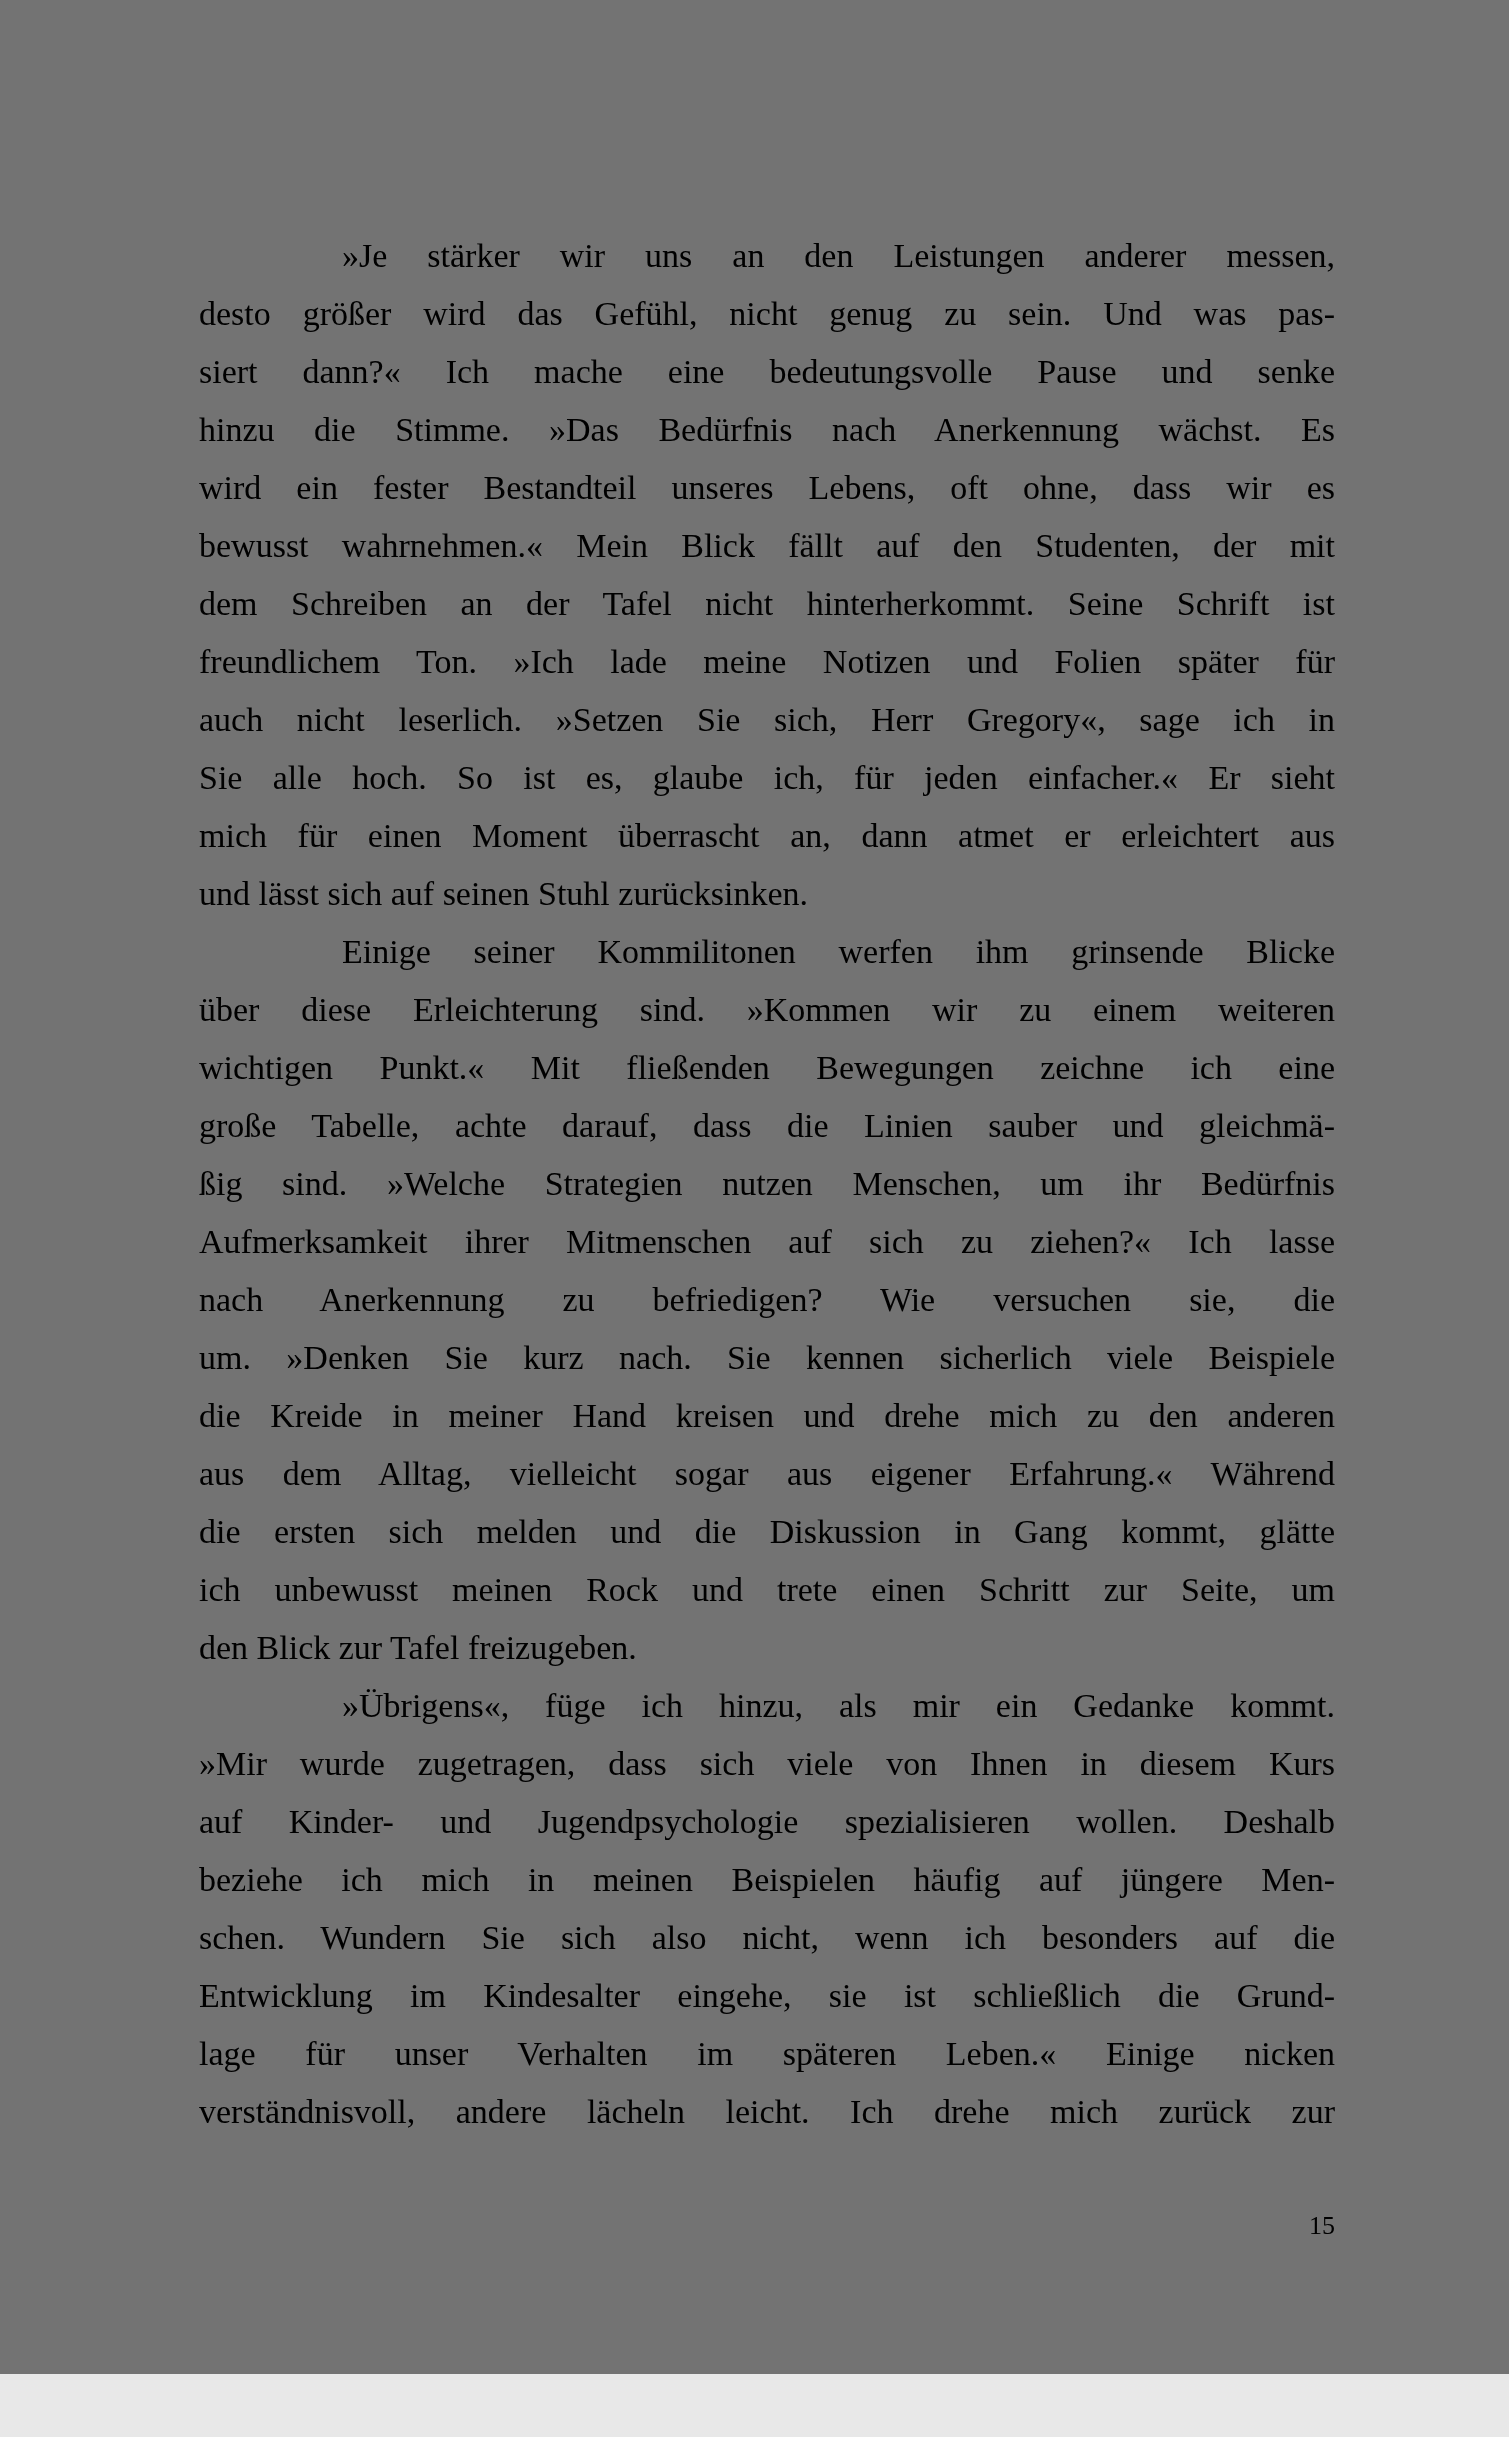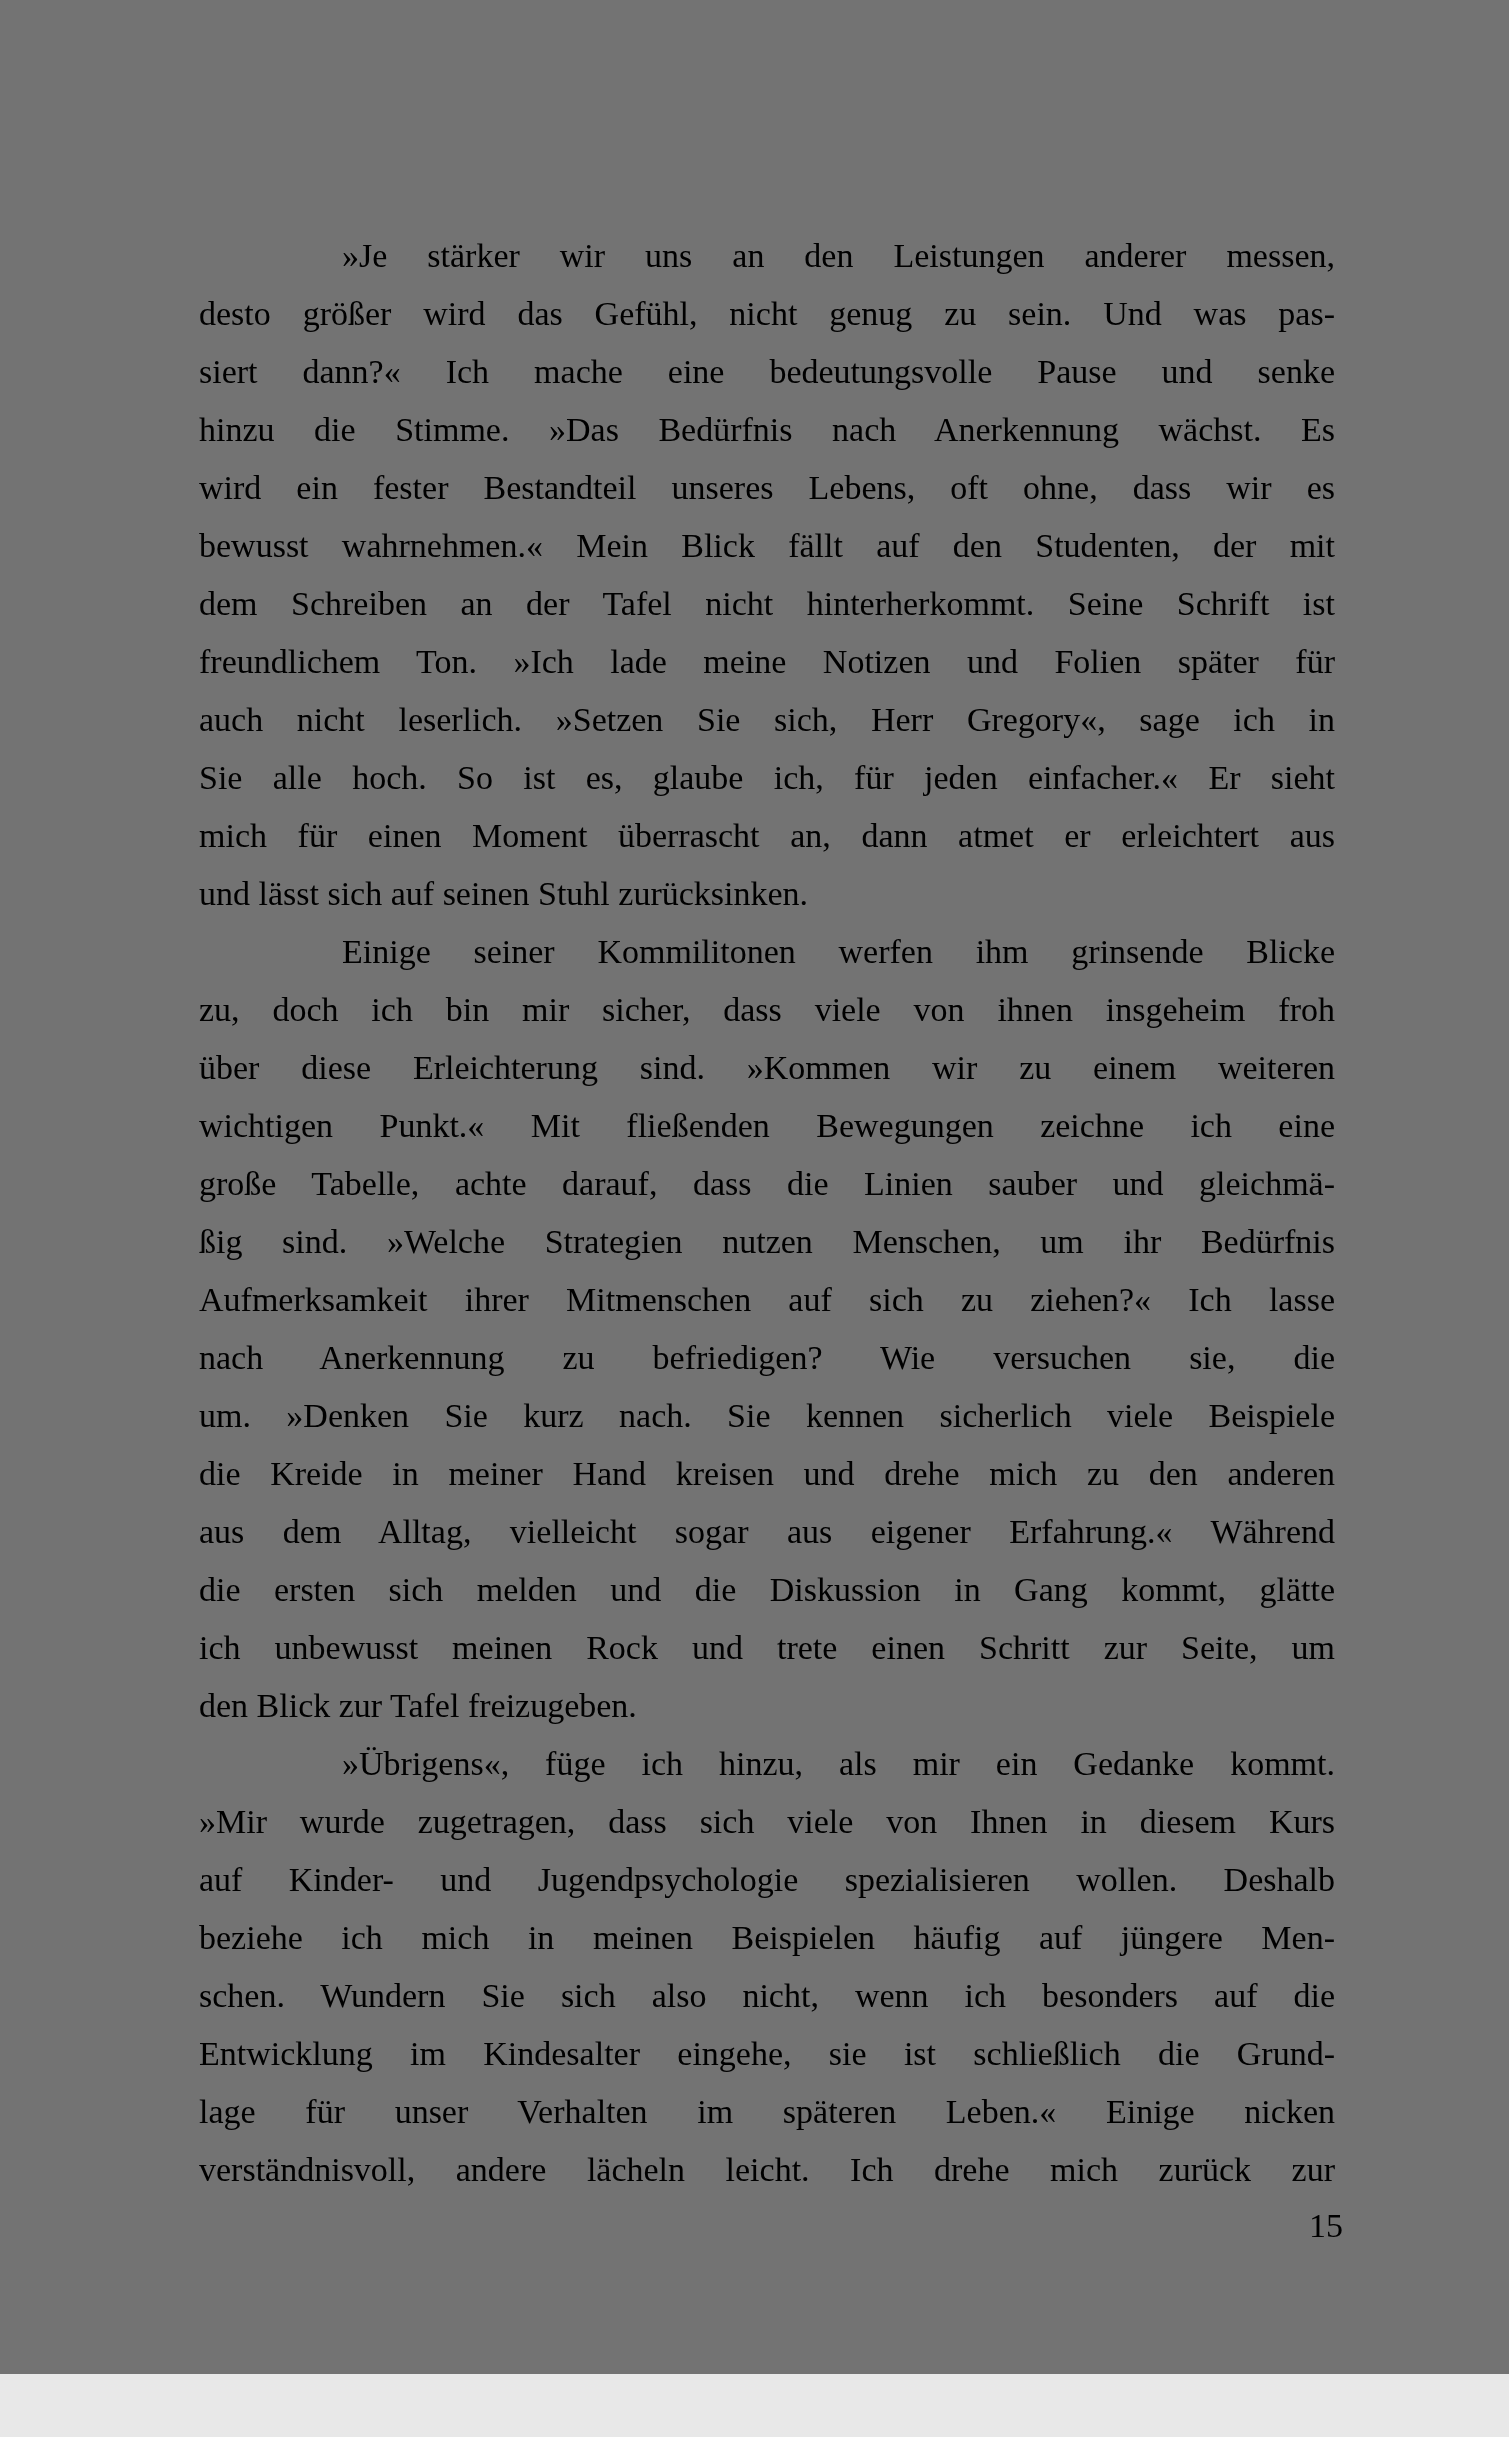--- a/index.html
+++ b/index.html
@@ -38,22 +38,22 @@
   }
   .line.indent {
     text-indent: 143px;
   }
   .line.flush-left {
     text-align-last: left;
   }
   .page-number {
     position: absolute;
     top: 2206px;
-    right: 166px;
-    font-size: 34px;
+    right: 174px;
+    font-size: 26px;
     line-height: 39px;
     text-align: right;
   }
 </style>
 </head>
 <body>
 
 <div class="page">
   <div class="text-block" id="text-block">
       <div class="para">
@@ -65,21 +65,20 @@
         <div class="line">bewusst wahrnehmen.« Mein Blick fällt auf den Studenten, der mit</div>
         <div class="line">dem Schreiben an der Tafel nicht hinterherkommt. Seine Schrift ist</div>
         <div class="line">freundlichem Ton. »Ich lade meine Notizen und Folien später für</div>
         <div class="line">auch nicht leserlich. »Setzen Sie sich, Herr Gregory«, sage ich in</div>
         <div class="line">Sie alle hoch. So ist es, glaube ich, für jeden einfacher.« Er sieht</div>
         <div class="line">mich für einen Moment überrascht an, dann atmet er erleichtert aus</div>
         <div class="line flush-left">und lässt sich auf seinen Stuhl zurücksinken.</div>
       </div>
       <div class="para">
         <div class="line indent">Einige seiner Kommilitonen werfen ihm grinsende Blicke</div>
-        <div class="line">zu, doch ich bin mir sicher, dass viele von ihnen insgeheim froh</div>
         <div class="line">über diese Erleichterung sind. »Kommen wir zu einem weiteren</div>
         <div class="line">wichtigen Punkt.« Mit fließenden Bewegungen zeichne ich eine</div>
         <div class="line">große Tabelle, achte darauf, dass die Linien sauber und gleichmä-</div>
         <div class="line">ßig sind. »Welche Strategien nutzen Menschen, um ihr Bedürfnis</div>
         <div class="line">Aufmerksamkeit ihrer Mitmenschen auf sich zu ziehen?« Ich lasse</div>
         <div class="line">nach Anerkennung zu befriedigen? Wie versuchen sie, die</div>
         <div class="line">um. »Denken Sie kurz nach. Sie kennen sicherlich viele Beispiele</div>
         <div class="line">die Kreide in meiner Hand kreisen und drehe mich zu den anderen</div>
         <div class="line">aus dem Alltag, vielleicht sogar aus eigener Erfahrung.« Während</div>
         <div class="line">die ersten sich melden und die Diskussion in Gang kommt, glätte</div>

